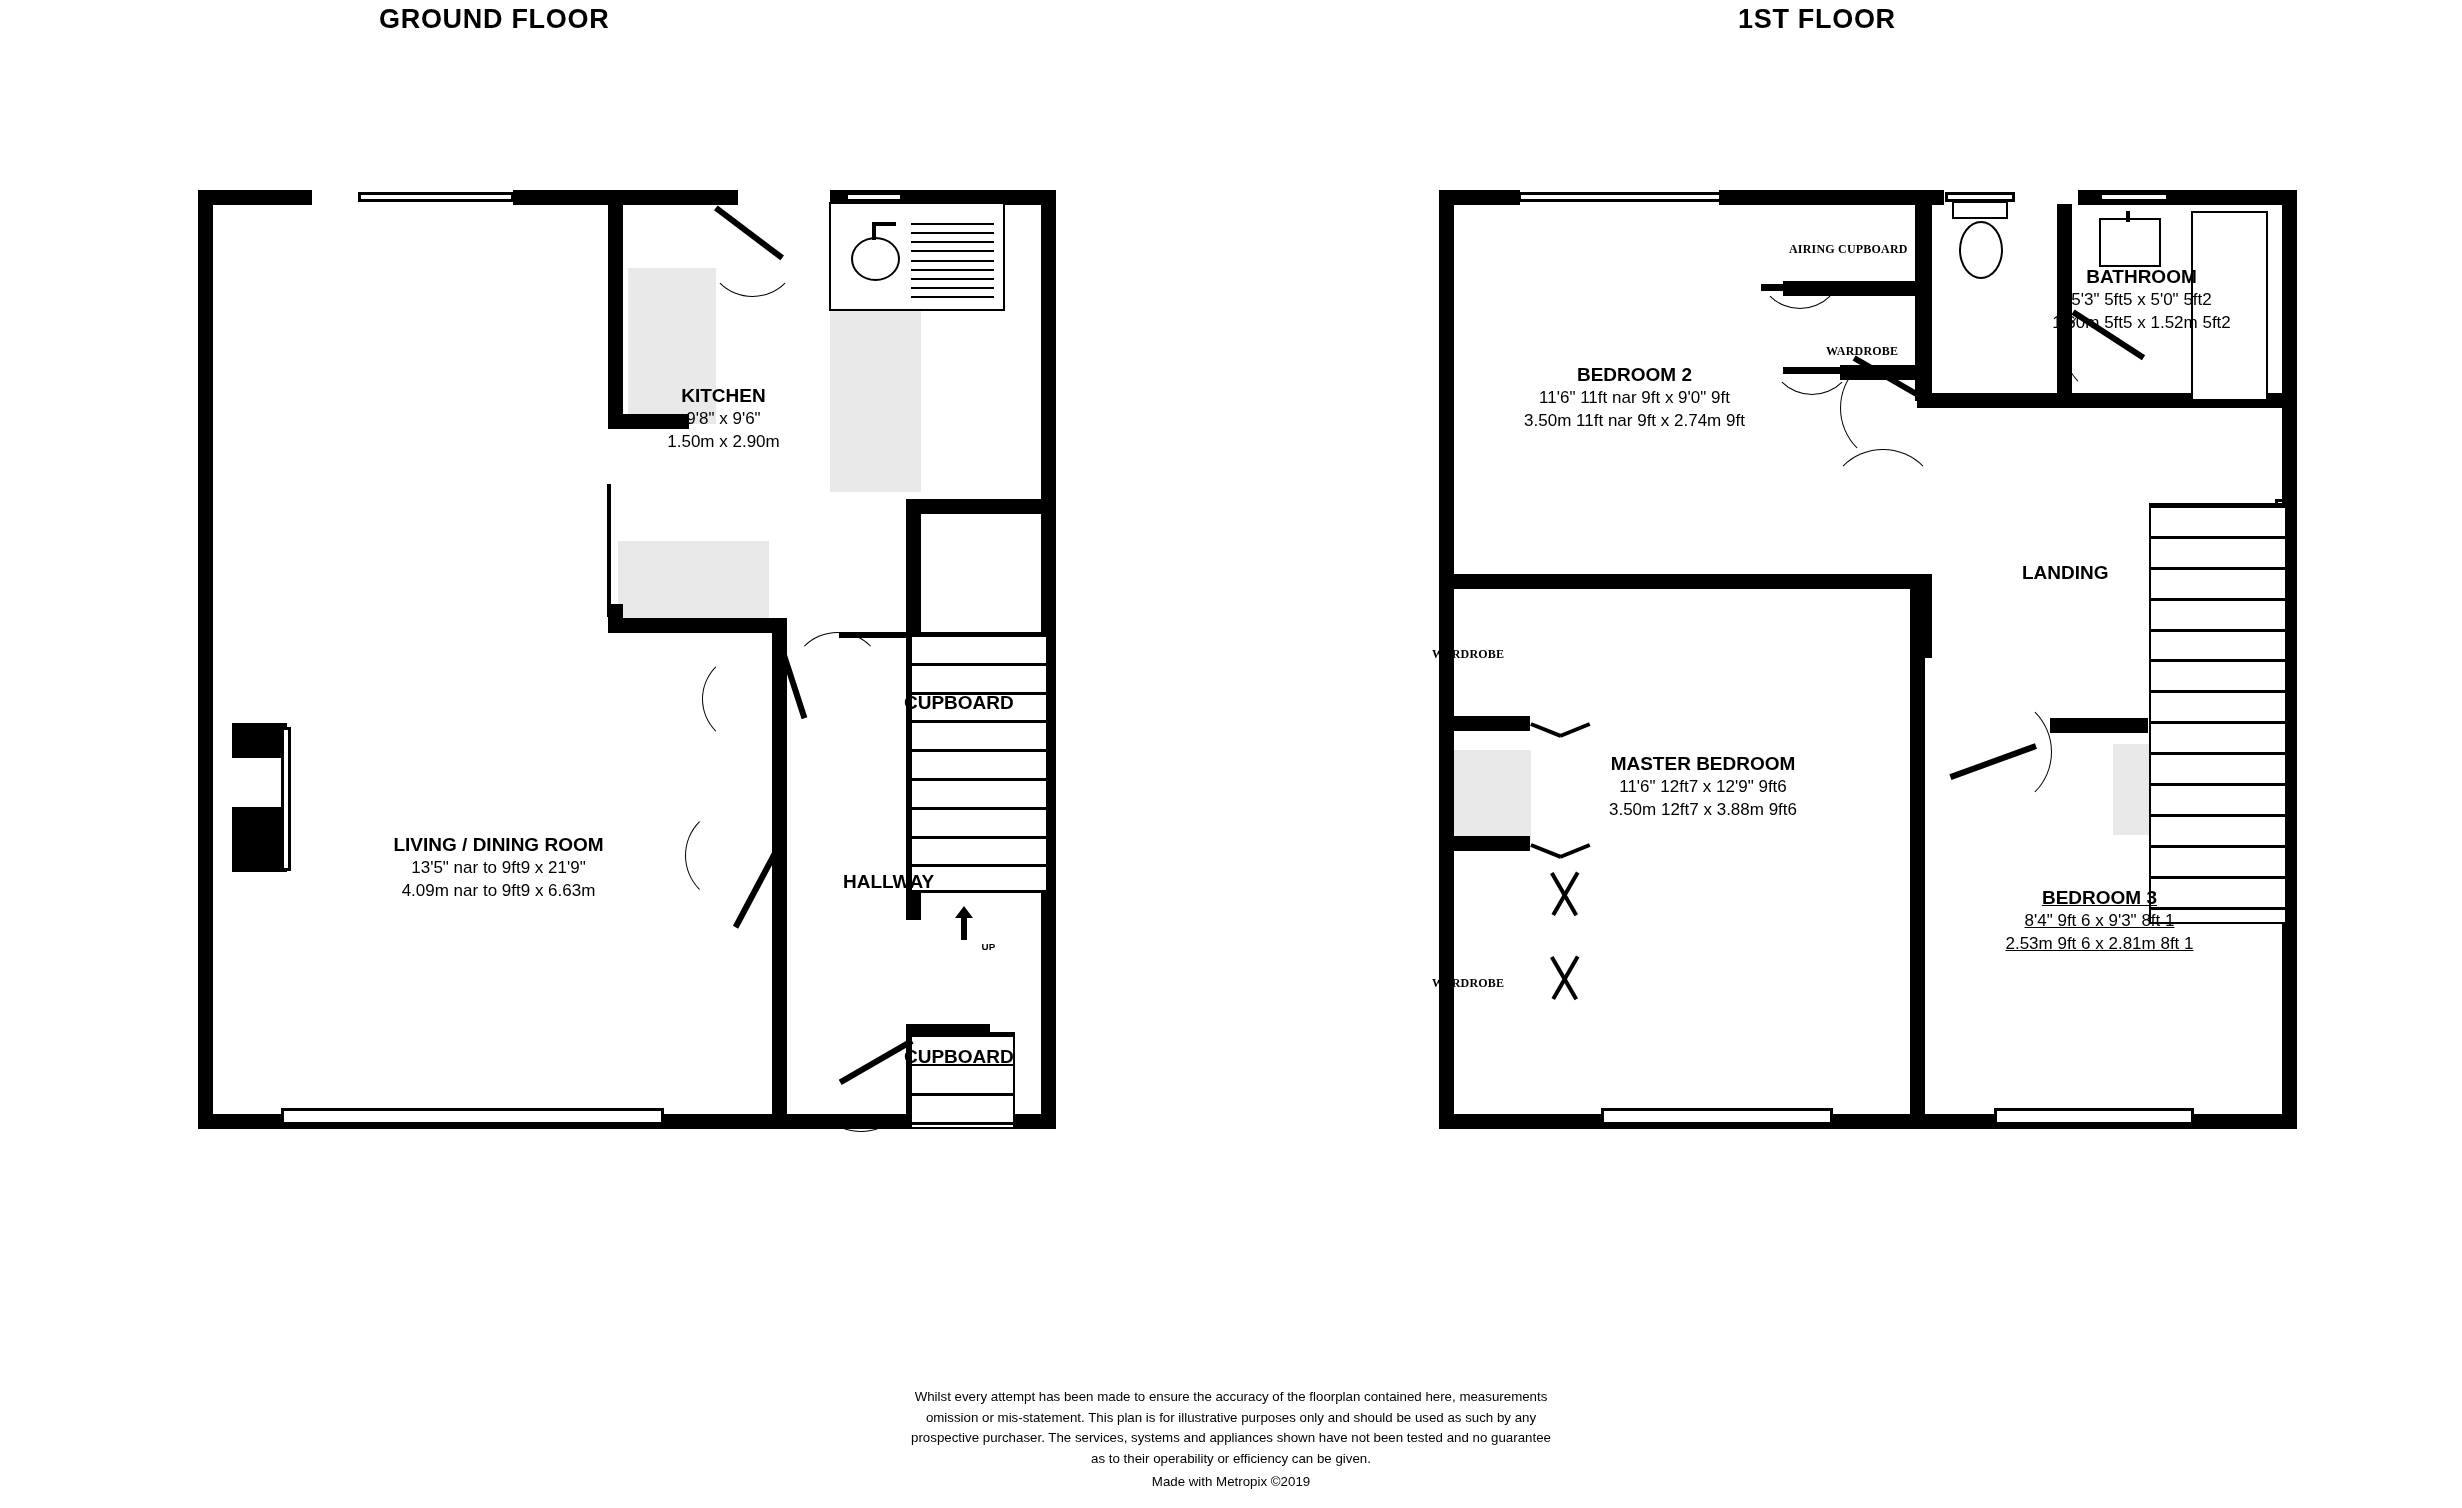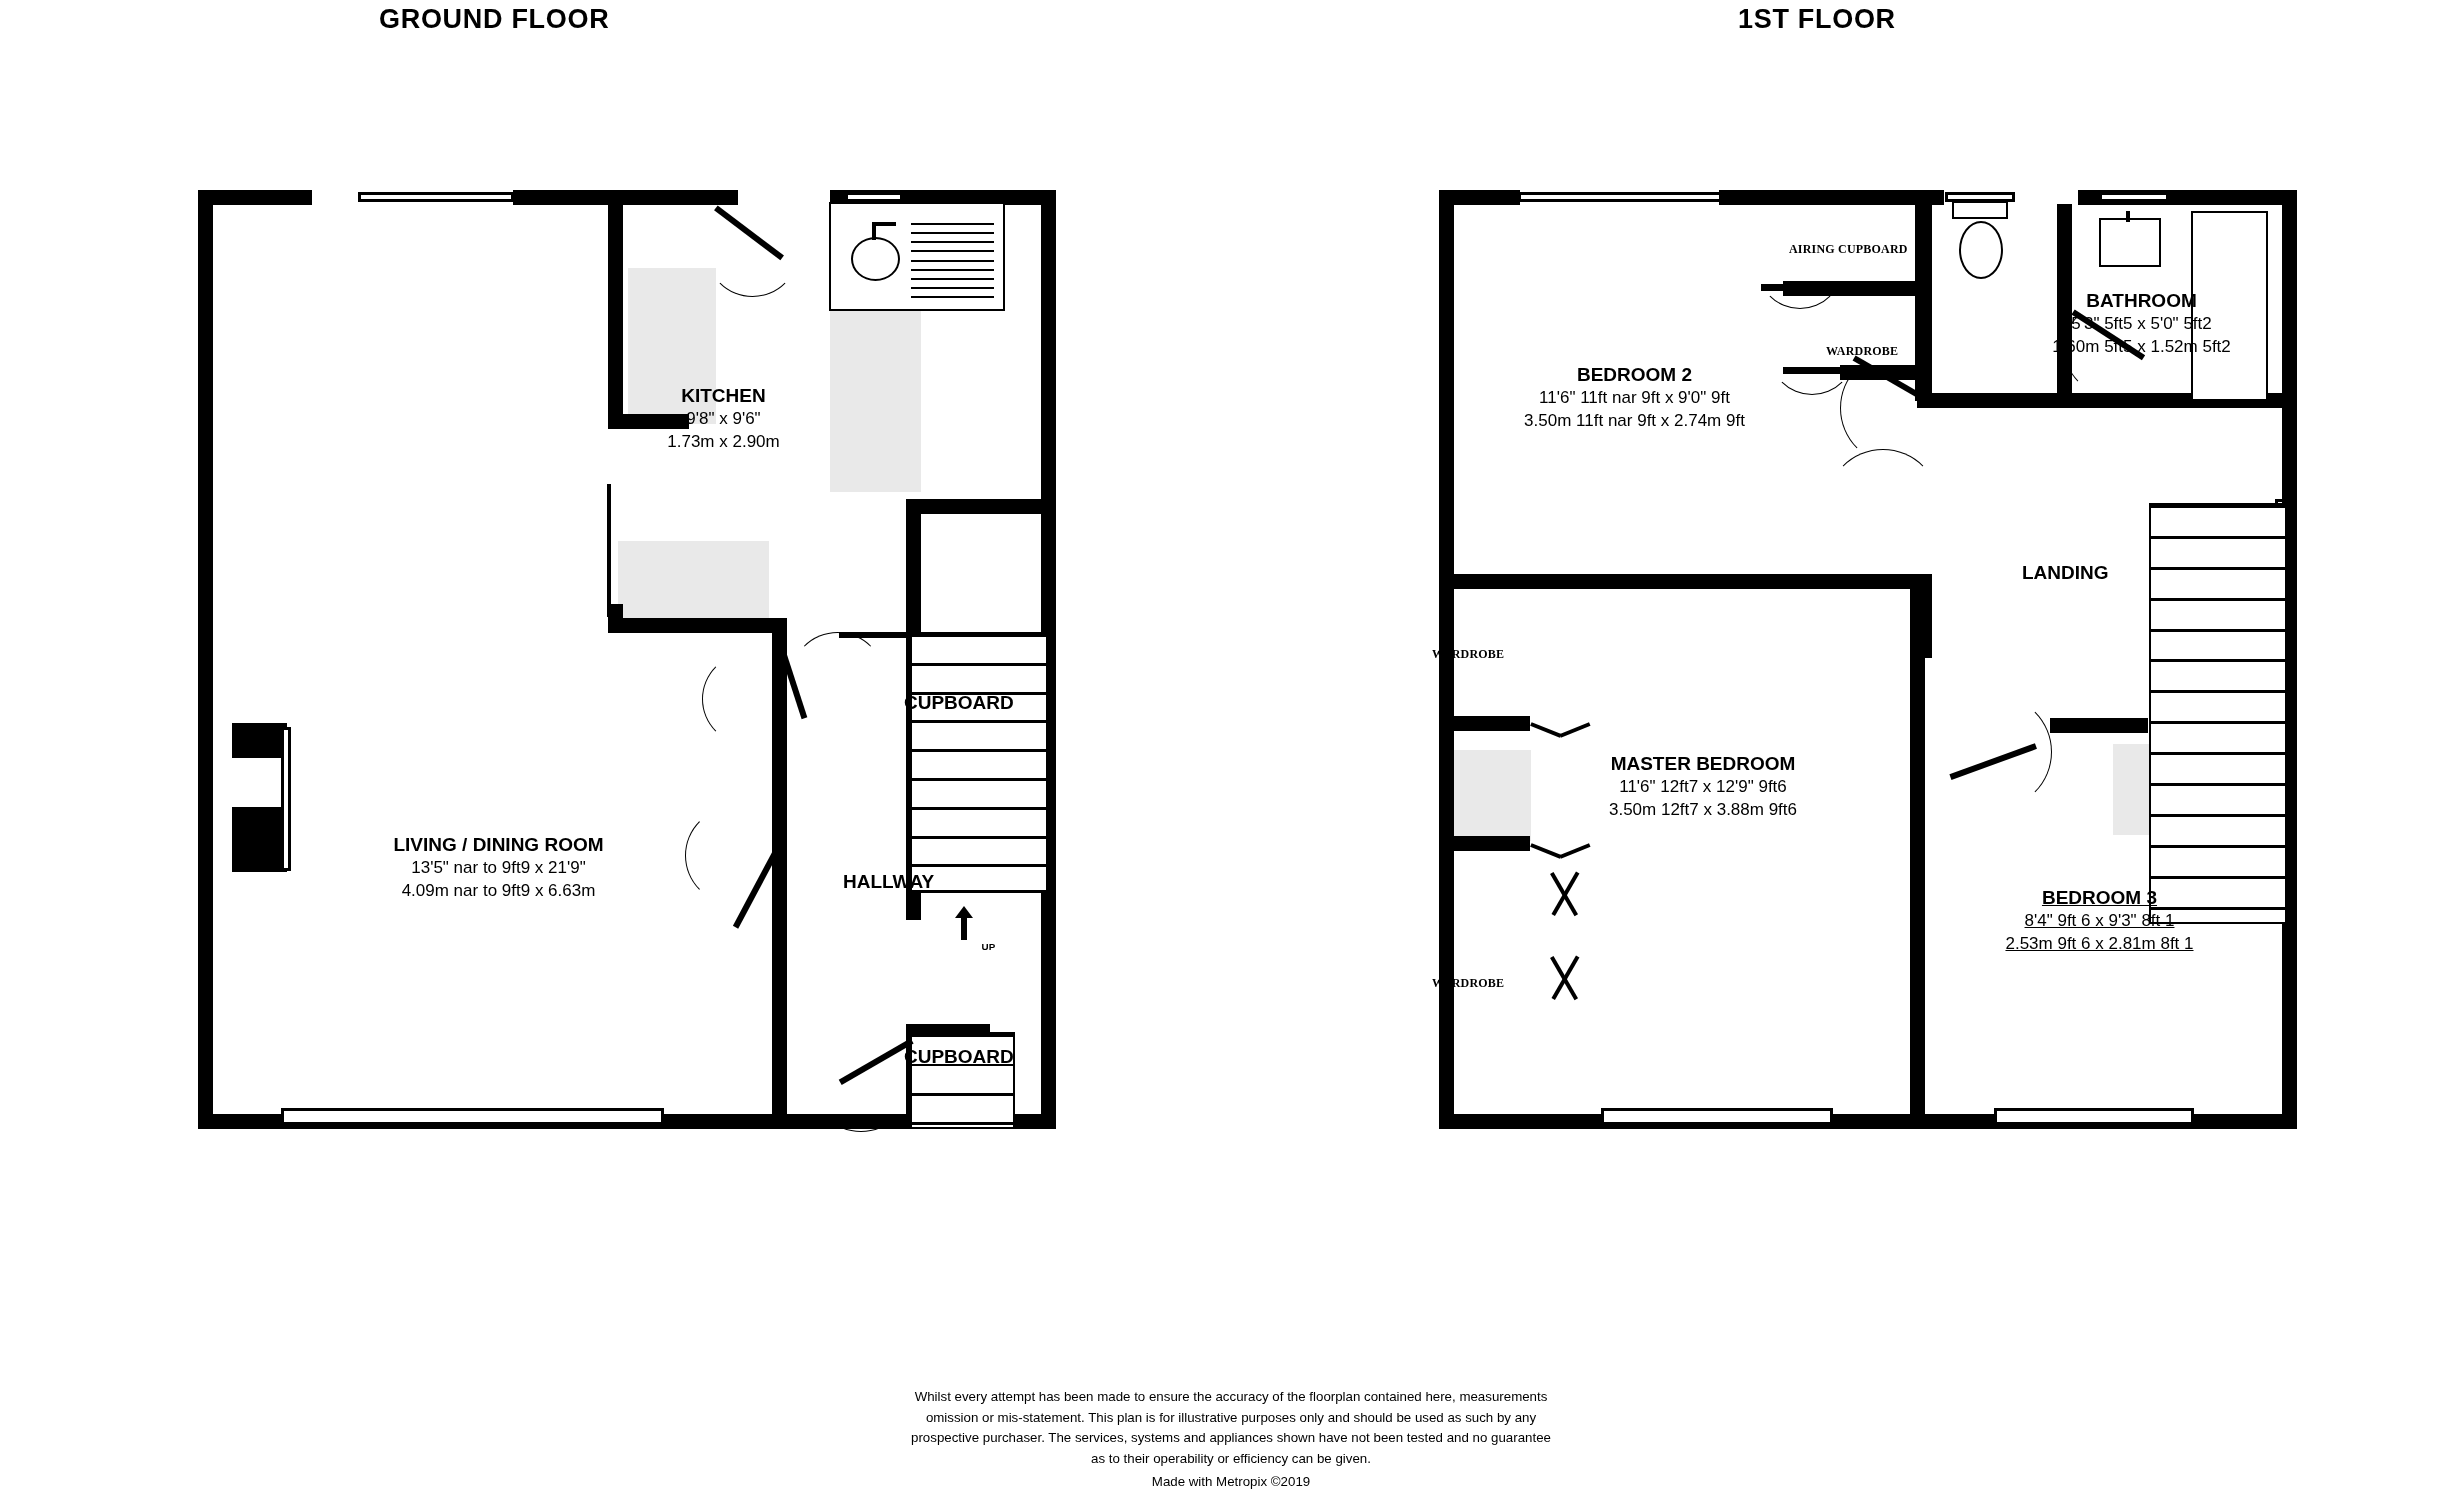--- a/index.html
+++ b/index.html
@@ -192,21 +192,21 @@
          border-top-color:transparent; border-right-color:transparent; border-bottom-color:transparent;"></div>
     <div class="door-leaf" style="left:772px; top:853px; width:5.6px; height:84px; transform:rotate(28deg); transform-origin:top center;"></div>
 
     <div class="door-arc" style="left:811px; top:1032px; width:98px; height:98px;
          border-top-color:transparent; border-left-color:transparent; border-right-color:transparent;"></div>
     <div class="door-leaf" style="left:829px; top:1038px; width:83px; height:5.6px; transform:rotate(-30deg); transform-origin:right center;"></div>
 
     <div class="label" style="left:611px; top:383px; width:225px;">
       <div class="nm">KITCHEN</div>
       <div class="dim">9'8"  x 9'6"</div>
-      <div class="dim">1.73m  x 2.90m</div>
+      <div class="dim">1.50m  x 2.90m</div>
     </div>
 
     <div class="label" style="left:302px; top:832px; width:393px;">
       <div class="nm">LIVING / DINING ROOM</div>
       <div class="dim">13'5" nar to 9ft9 x 21'9"</div>
       <div class="dim">4.09m nar to 9ft9 x 6.63m</div>
     </div>
 
     <div class="label-md" style="left:904px; top:692px;">CUPBOARD</div>
     <div class="label-md" style="left:843px; top:871px;">HALLWAY</div>
@@ -309,21 +309,21 @@
       <div class="thin" style="left:1552px; top:955px; width:49px; height:3.5px; transform:rotate(60deg); transform-origin:left center;"></div>
       <div class="thin" style="left:1553px; top:997px; width:49px; height:3.5px; transform:rotate(-60deg); transform-origin:left center;"></div>
     </div>
 
     <div class="label" style="left:1438px; top:362px; width:393px;">
       <div class="nm">BEDROOM 2</div>
       <div class="dim">11'6"  11ft nar 9ft x 9'0"  9ft</div>
       <div class="dim">3.50m  11ft nar 9ft x 2.74m  9ft</div>
     </div>
 
-    <div class="label" style="left:1994px; top:288px; width:295px;text-align:center;">
+    <div class="label" style="left:1994px; top:264px; width:295px;text-align:center;">
       <div class="nm">BATHROOM</div>
       <div class="dim">5'3"  5ft5 x 5'0"  5ft2</div>
       <div class="dim">1.60m 5ft5 x 1.52m  5ft2</div>
     </div>
 
     <div class="label" style="left:1496px; top:751px; width:414px;">
       <div class="nm">MASTER BEDROOM</div>
       <div class="dim">11'6"  12ft7 x 12'9"  9ft6</div>
       <div class="dim">3.50m 12ft7 x 3.88m  9ft6</div>
     </div>

